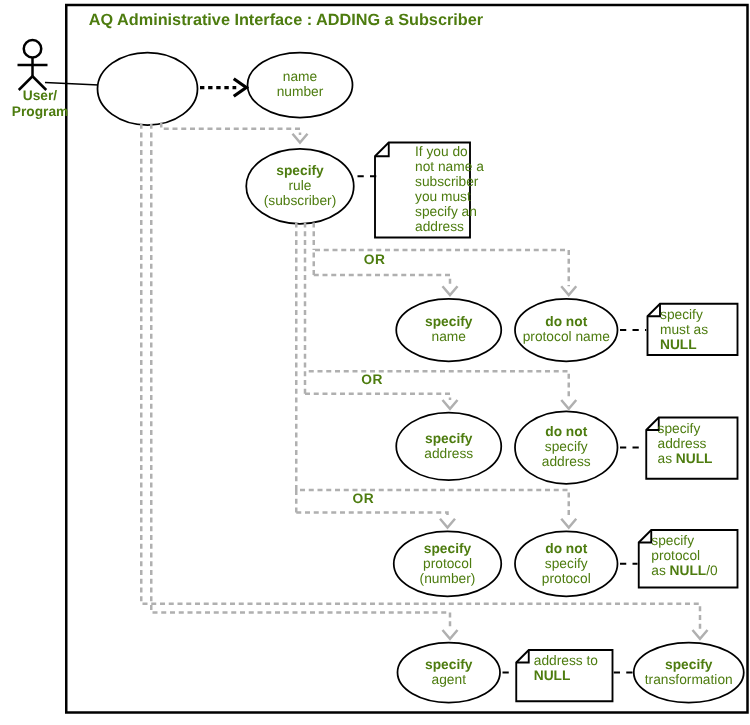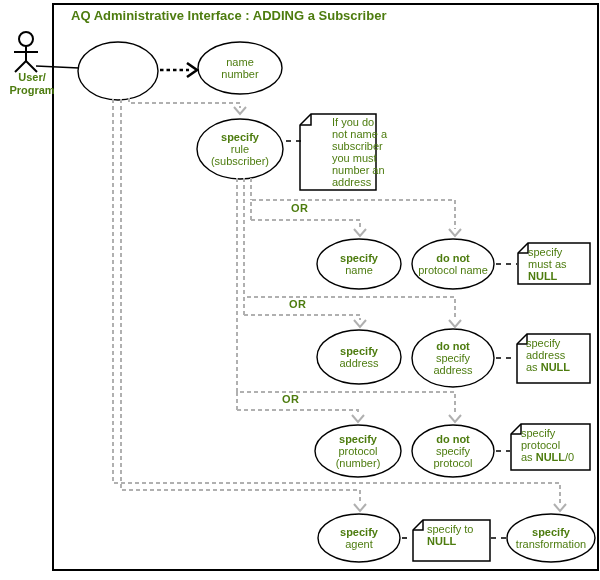--- a/index.html
+++ b/index.html
@@ -165,21 +165,21 @@
 <div class="txt center" style="left:507px;top:526px;width:88px;">
   <span class="ln b">specify</span>
   <span class="ln">transformation</span>
 </div>
 
 <div class="notetxt" style="left:313px;top:116px;width:62px;margin-left:19px;">
   <span class="ln">If you do</span>
   <span class="ln">not name a</span>
   <span class="ln">subscriber</span>
   <span class="ln">you must</span>
-  <span class="ln">number an</span>
+  <span class="ln">specify an</span>
   <span class="ln">address</span>
 </div>
 
 <div class="notetxt" style="left:528px;top:246px;width:60px;">
   <span class="ln">specify</span>
   <span class="ln">must as</span>
   <span class="ln b">NULL</span>
 </div>
 
 <div class="notetxt" style="left:526px;top:337px;width:62px;">
@@ -188,17 +188,17 @@
   <span class="ln"><span>as </span><b>NULL</b></span>
 </div>
 
 <div class="notetxt" style="left:521px;top:427px;width:68px;">
   <span class="ln">specify</span>
   <span class="ln">protocol</span>
   <span class="ln"><span>as </span><b>NULL</b><span>/0</span></span>
 </div>
 
 <div class="notetxt" style="left:427px;top:523px;width:60px;">
-  <span class="ln">specify to</span>
+  <span class="ln">address to</span>
   <span class="ln b">NULL</span>
 </div>
 
 </div>
 
 </body></html>

